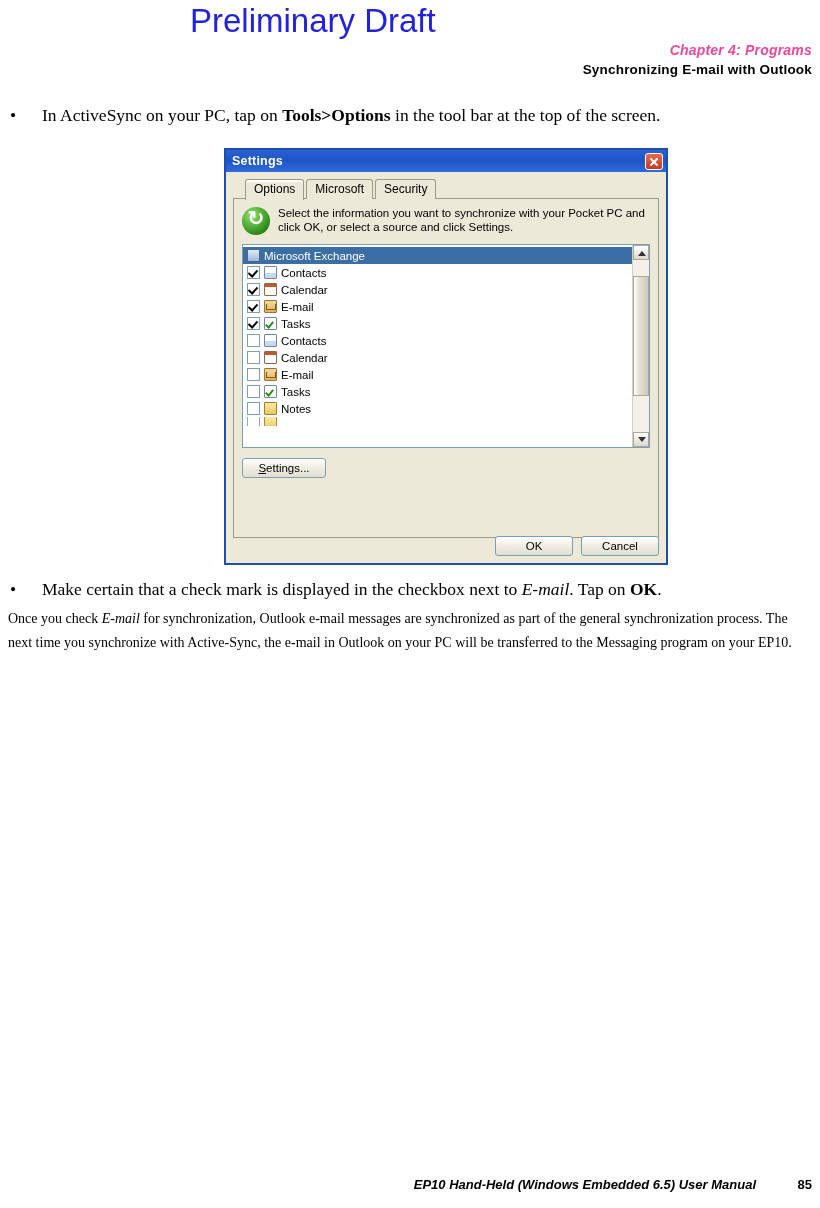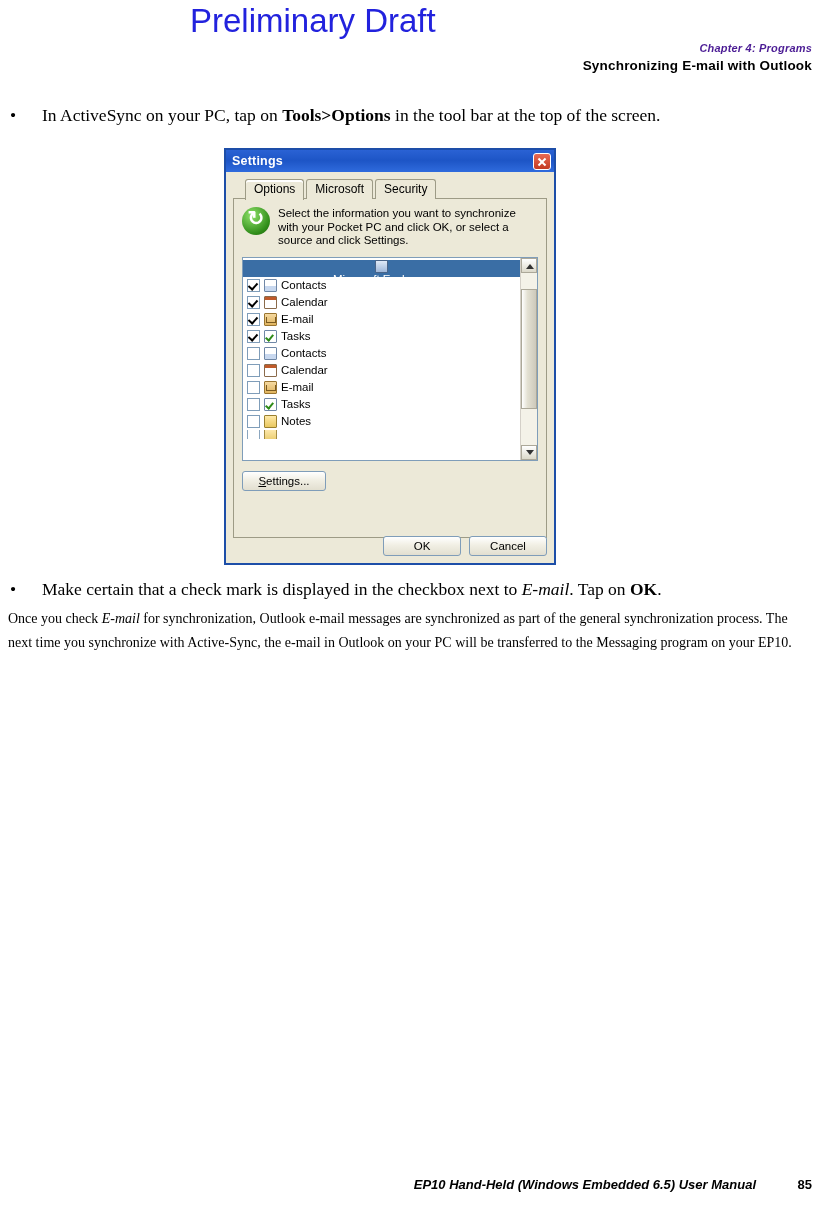--- a/index.html
+++ b/index.html
@@ -30,24 +30,24 @@
 
   
   .header {
     position: absolute;
     right: 8px;
     top: 42px;
     text-align: right;
     font-family: "Liberation Sans", sans-serif;
   }
   .header .chapter {
-    font-size: 11px;
+    font-size: 14px;
     font-weight: bold;
     font-style: italic;
-    color: #4c1d95;
+    color: #ec4899;
     letter-spacing: 0.2px;
   }
   .header .subtitle {
     font-size: 13.5px;
     font-weight: bold;
     margin-top: 4px;
     letter-spacing: 0.2px;
   }
 
   
@@ -78,21 +78,21 @@
     margin-top: 6px;
   }
   b { font-weight: bold; }
   i { font-style: italic; }
 
   
   .figure {
     position: absolute;
     left: 224px;
     top: 148px;
-    width: 332px;
+    width: 444px;
     height: 417px;
     border: 2px solid #1d4ea8;
     background: #ece9d8;
     box-sizing: border-box;
     font-family: "Liberation Sans", sans-serif;
   }
   .win-titlebar {
     height: 22px;
     background: linear-gradient(to bottom, #2a62d4 0%, #1d55c6 48%, #2f6bdd 100%);
     display: flex;
@@ -220,21 +220,20 @@
   }
   .list-row {
     display: flex;
     align-items: center;
     height: 17px;
     font-size: 11.5px;
     padding-left: 4px;
   }
   .list-row.group {
     padding-left: 4px;
-    flex-direction: column;
   }
   .list-row.selected {
     background: #3a6ea5;
     color: #ffffff;
   }
   .list-row .cb {
     width: 11px;
     height: 11px;
     border: 1px solid #7f9db9;
     background: #ffffff;

